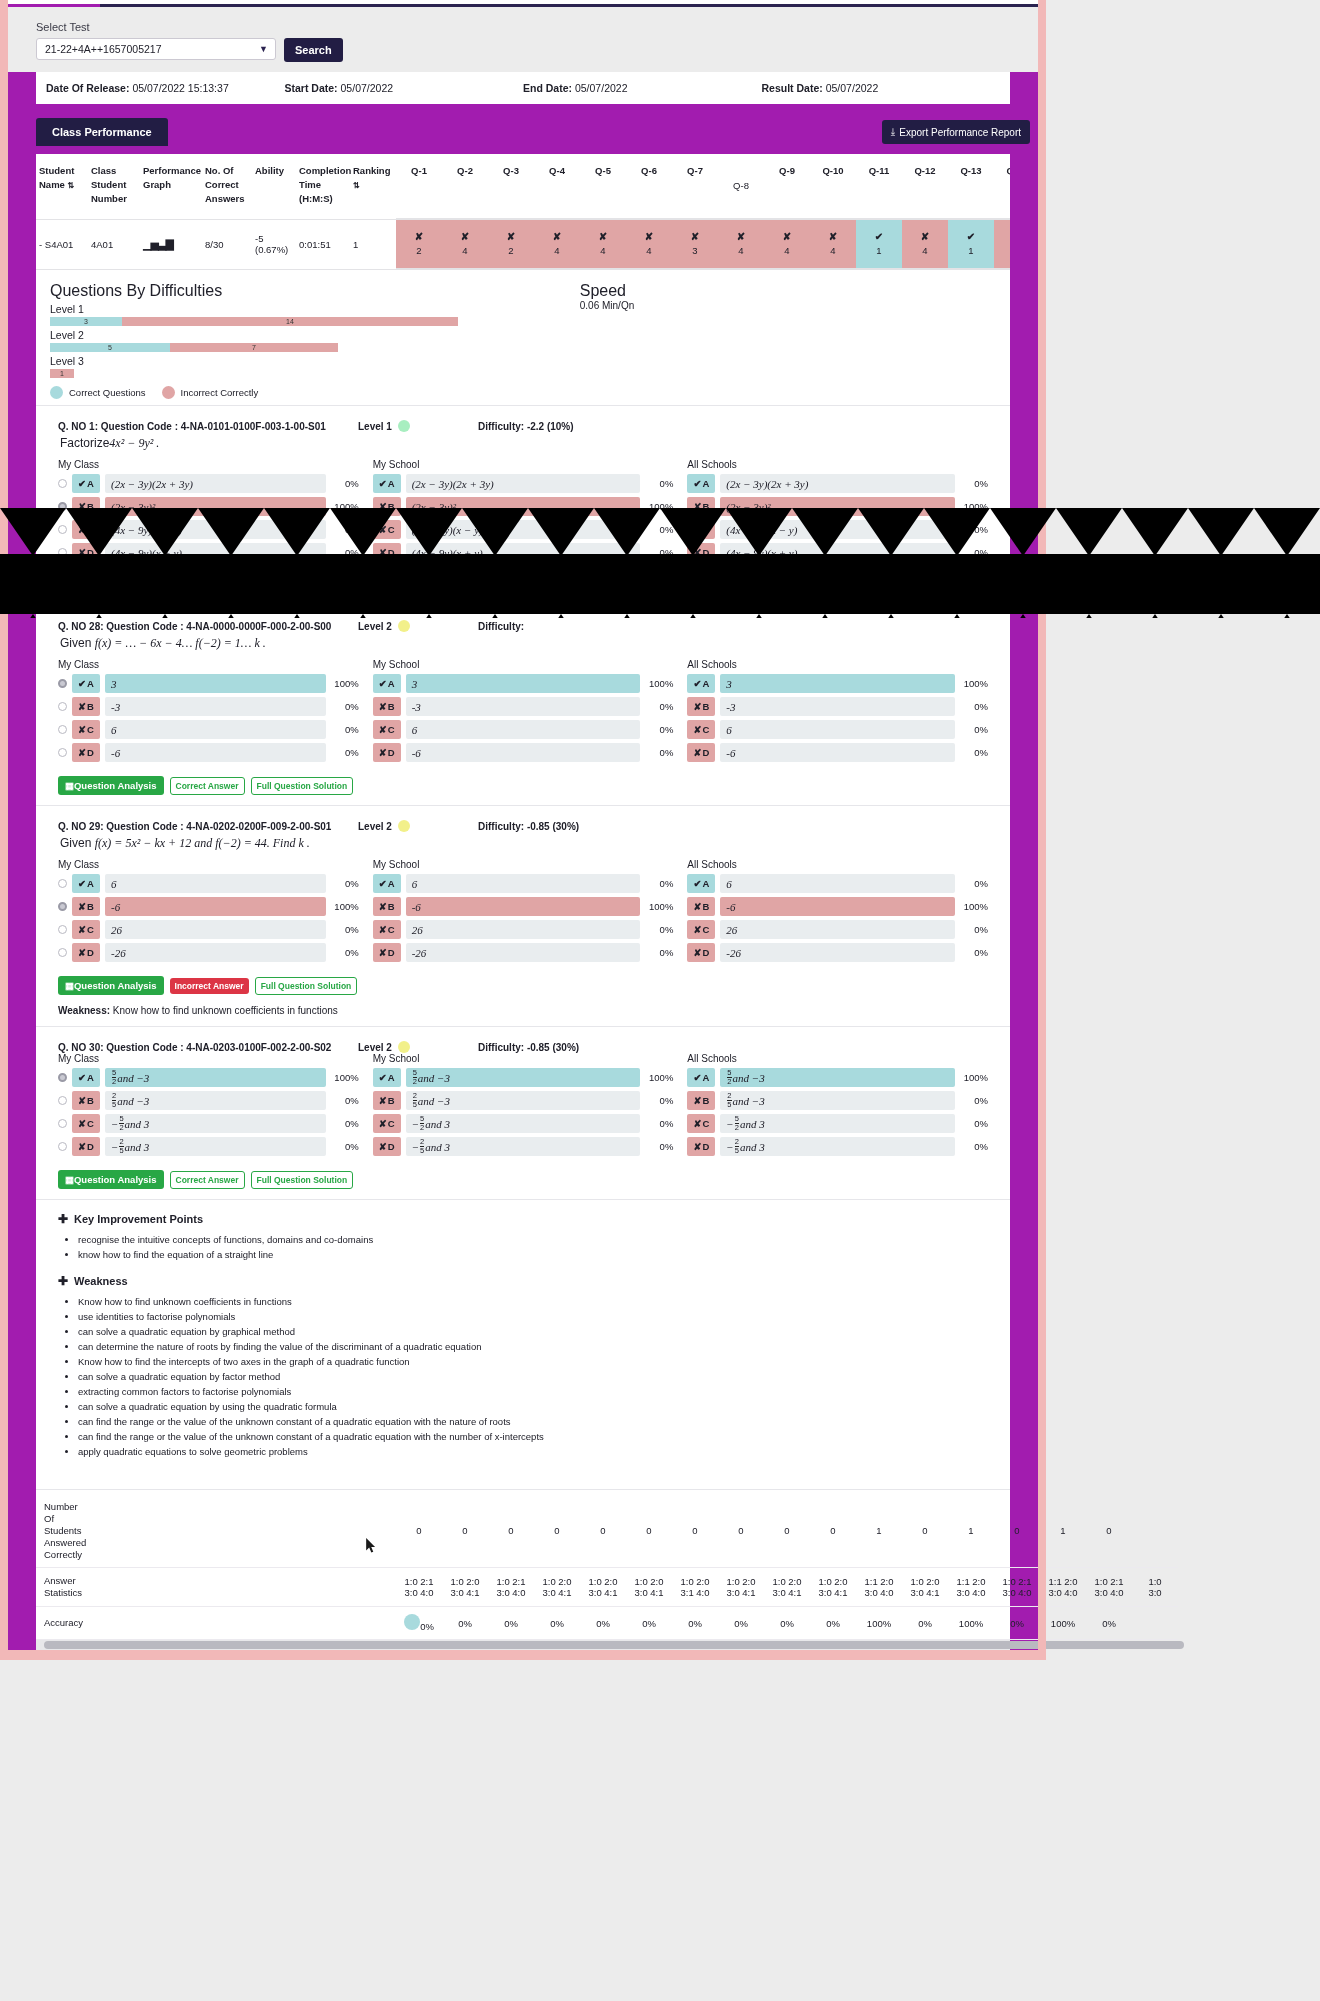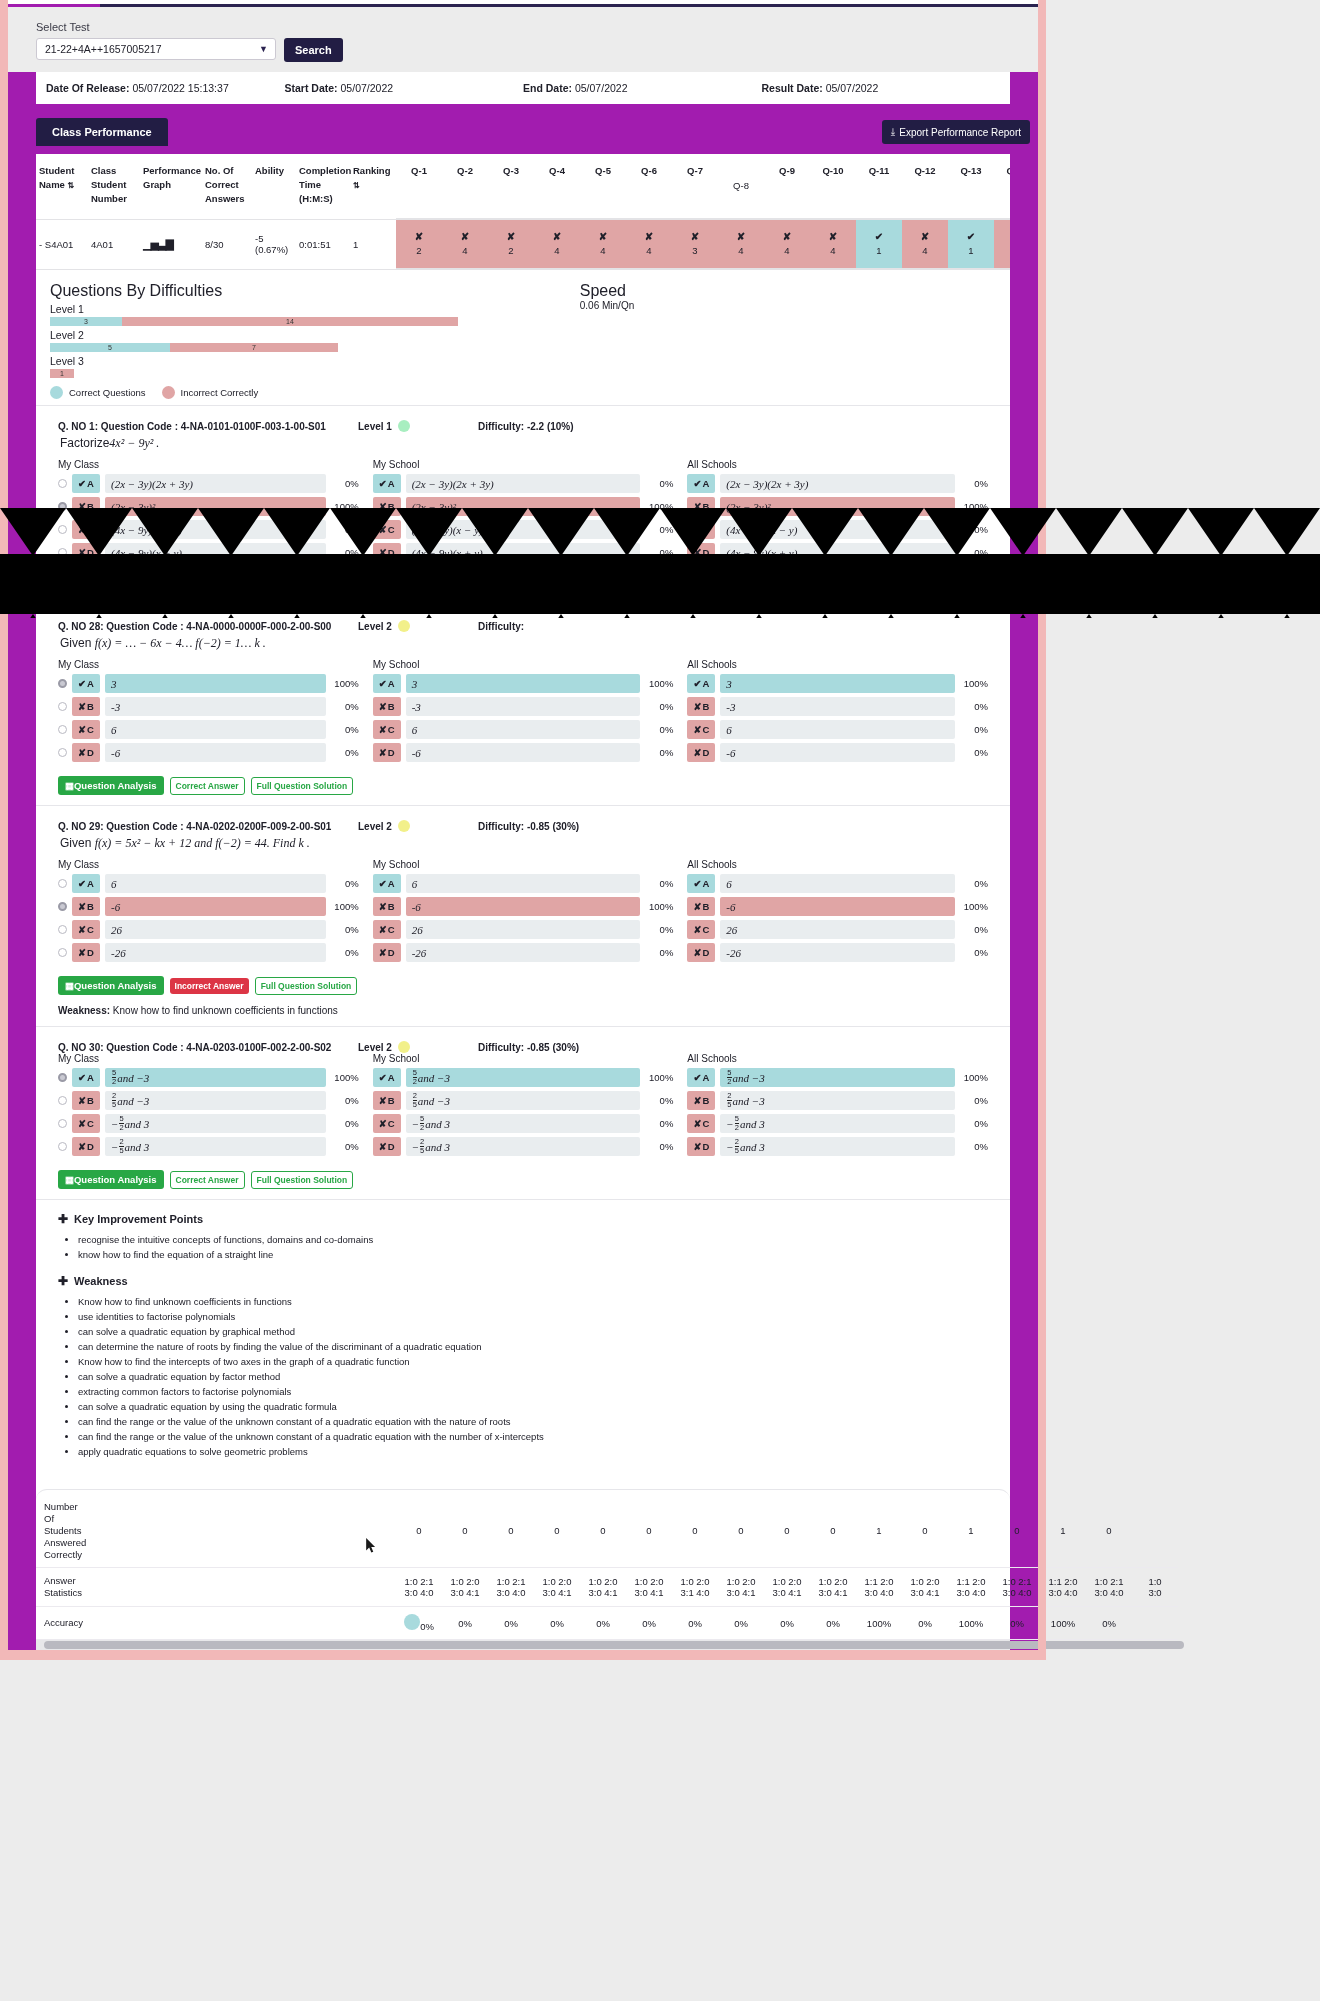--- a/index.html
+++ b/index.html
@@ -143,21 +143,21 @@
   .kip-title { font-size:11px; font-weight:bold; display:flex; align-items:center; gap:6px; }
   .plus { font-weight:bold; font-size:12px; }
   .kip ul { margin:8px 0 14px 20px; padding:0; }
   .kip li { font-size:9.5px; margin-bottom:4px; }
 
   
   .statstable { width:100%; border-collapse:collapse; table-layout:fixed; }
   .statstable td { font-size:9.5px; padding:7px 3px; vertical-align:middle; border-bottom:1px solid #eceaef; }
   .statstable td.lbl { padding-left:8px; line-height:1.25; width:370px; }
   .statstable td.val { text-align:center; }
-  .stats-sec { border-top:1px solid #e6e6ea; margin-top:12px; padding-top:4px;border-radius:11px; }
+  .stats-sec { border-top:1px solid #e6e6ea; margin-top:12px; padding-top:4px; }
   .twoline { line-height:1.25; }
   .acc-green { background:#a8dadd; border-radius:50%; display:inline-block; width:16px; height:16px; }
 
   
   .redact { position:absolute; left:0; width:1320px; height:110px; overflow:hidden; z-index:6; }
   .redact .strip { position:absolute; left:0; right:0; height:60px; background:#000; }
   .tri-row { position:absolute; left:0; right:0; display:flex; }
   .tri-down {
     width:0; height:0; border-left:33px solid transparent; border-right:33px solid transparent;
     border-top:48px solid #000;

